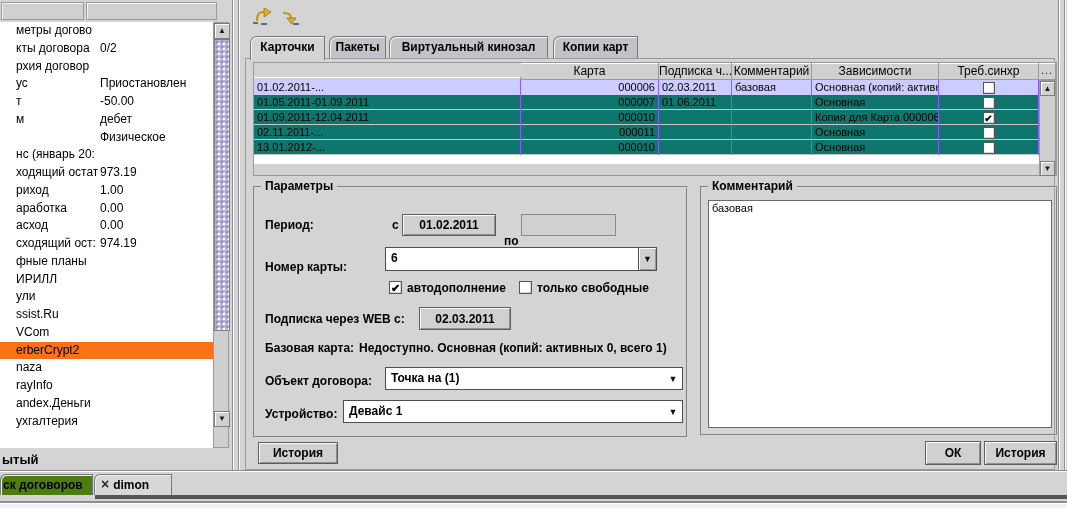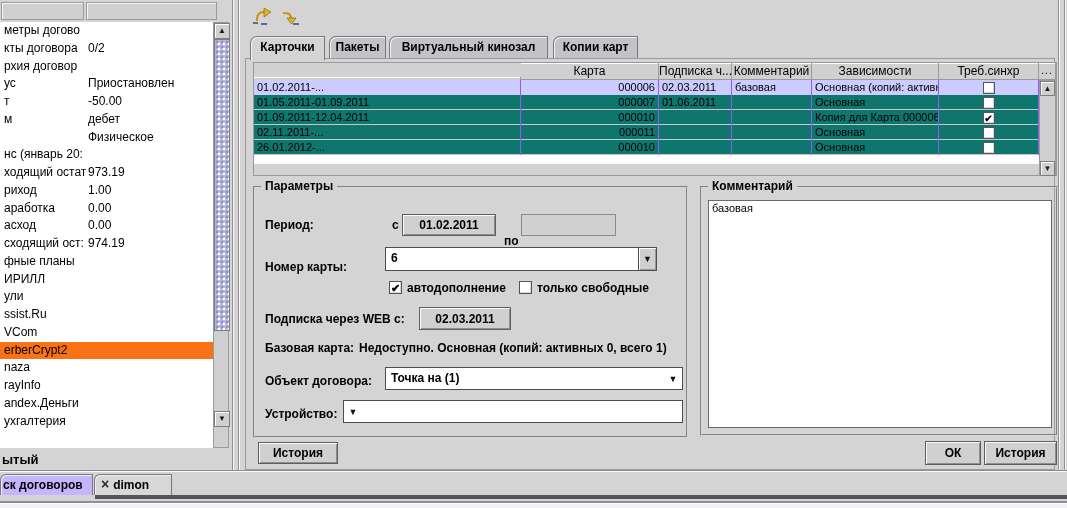--- a/index.html
+++ b/index.html
@@ -5,21 +5,21 @@
   *{box-sizing:border-box;margin:0;padding:0;}
   html,body{background:#e8e8e8;}
   .screen{position:relative;width:1067px;height:508px;background:#d4d4d4;overflow:hidden;
           font-family:"Liberation Sans",sans-serif;font-size:12px;color:#000;}
   .abs{position:absolute;}
 
   
   .hcell{background:#d0d0d0;border:1px solid #9a9a9a;box-shadow:inset 1px 1px 0 #f5f5f5;}
   .list{background:#fff;overflow:hidden;}
   .lrow{display:flex;height:17.75px;line-height:17.75px;white-space:nowrap;}
-  .lrow .ll{margin-left:4px;width:82px;overflow:hidden;flex:none;}
+  .lrow .ll{margin-left:16px;width:82px;overflow:hidden;flex:none;}
   .lrow .lv{margin-left:2px;overflow:hidden;}
   .lrow.sel{background:#f97316;}
   .lfooter{font-weight:bold;font-size:13px;}
 
   
   .sbtrack{background:#cfcfcf;border:1px solid #9a9a9a;}
   .sb{background:#d0d0d0;border:1px solid #7d7d7d;box-shadow:inset 1px 1px 0 #fff;
       color:#1a1a1a;font-size:8px;line-height:13px;text-align:center;}
   .sth{background-color:#b6b6de;border:1px solid #7d7d7d;
        background-image:radial-gradient(circle at 2px 2px,#9090c4 1.2px,transparent 1.7px),
@@ -59,21 +59,21 @@
       font-size:11px;line-height:12px;text-align:center;font-weight:bold;flex:none;}
   .cb.small{width:12px;height:12px;font-size:10px;line-height:11px;}
   .blabel{font-weight:bold;white-space:nowrap;}
 
   .group{border:2px groove #d6d6d6;}
   .gtitle{position:absolute;top:-9px;left:6px;background:#d4d4d4;padding:0 4px;font-weight:bold;}
   .tarea{background:#fff;border:1px solid #6a6a6a;font-size:11px;padding:1px 3px;resize:none;
          font-family:"Liberation Sans",sans-serif;overflow:hidden;}
 
   
-  .btab{position:absolute;top:474px;height:21px;background:#c4b5fd;border:1px solid #77777e;border-bottom:none;
+  .btab{position:absolute;top:474px;height:21px;background:#4d7c0f;border:1px solid #77777e;border-bottom:none;
         border-top-left-radius:6px;box-shadow:inset 1px 1px 0 #f0f0f0;font-weight:bold;line-height:20px;
         white-space:nowrap;overflow:hidden;}
   .btab.active{background:#d7d7d7;z-index:2;}
   .closex{font-weight:bold;font-size:14px;color:#2a2a2a;line-height:18px;}
 </style>
 </head>
 <body>
 
 <div class="screen">
 
@@ -256,21 +256,21 @@
             <div class="td " style="width: 267px;">02.11.2011-...</div>
             <div class="td num" style="width: 138px;">000011</div>
             <div class="td " style="width: 73px;"></div>
             <div class="td " style="width: 80px;"></div>
             <div class="td " style="width: 127px;">Основная</div>
             <div class="td cbx" style="width: 100px;">
               <span class="cb small"></span>
             </div>
           </div>
           <div class="tr">
-            <div class="td " style="width: 267px;">26.01.2012-...</div>
+            <div class="td " style="width: 267px;">13.01.2012-...</div>
             <div class="td num" style="width: 138px;">000010</div>
             <div class="td " style="width: 73px;"></div>
             <div class="td " style="width: 80px;"></div>
             <div class="td " style="width: 127px;">Основная</div>
             <div class="td cbx" style="width: 100px;">
               <span class="cb small"></span>
             </div>
           </div>
         </div>
 
@@ -307,20 +307,21 @@
       <span class="abs blabel" style="left:104px;top:153px;">Недоступно. Основная (копий: активных 0, всего 1)</span>
 
       <span class="abs blabel" style="left:10px;top:186px;">Объект договора:</span>
       <div class="abs combo" style="left:130px;top:179px;width:298px;height:23px;">
         <span class="txt">Точка на (1)</span>
         <span class="arr">▼</span>
       </div>
 
       <span class="abs blabel" style="left:10px;top:219px;">Устройство:</span>
       <div class="abs combo" style="left:88px;top:212px;width:340px;height:23px;">
+        <span class="txt">Девайс 1</span>
         <span class="arr">▼</span>
       </div>
     </div>
 
     <div class="abs group" style="left:458px;top:186px;width:358px;height:250px;">
       <span class="gtitle">Комментарий</span>
       <textarea class="abs tarea" style="left: 6px; top: 12px; width: 344px; height: 228px;">базовая</textarea>
     </div>
 
     <div class="abs btn" style="left:16px;top:442px;width:80px;height:22px;">История</div>

